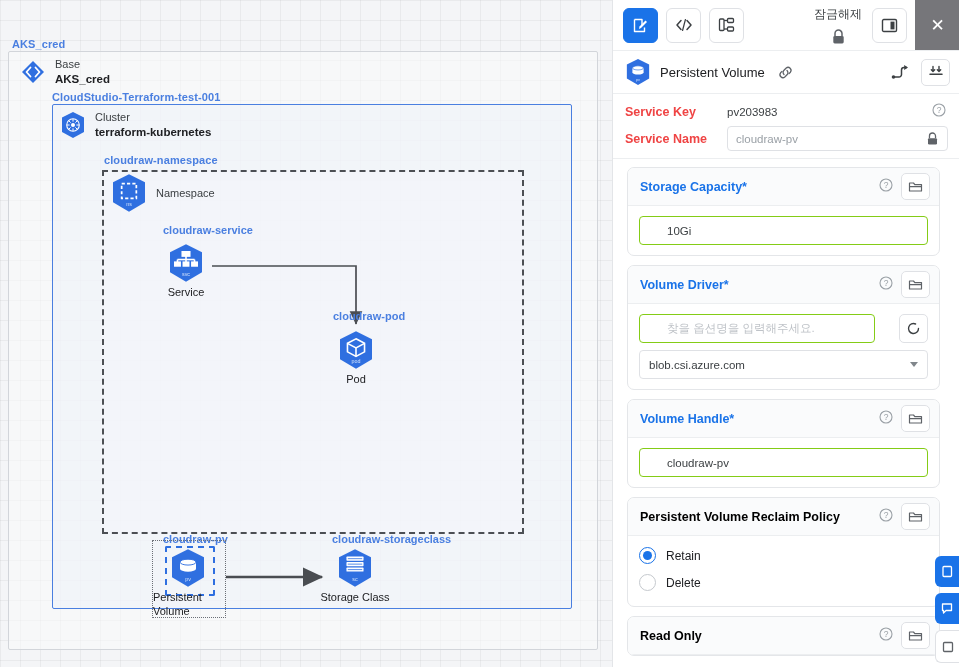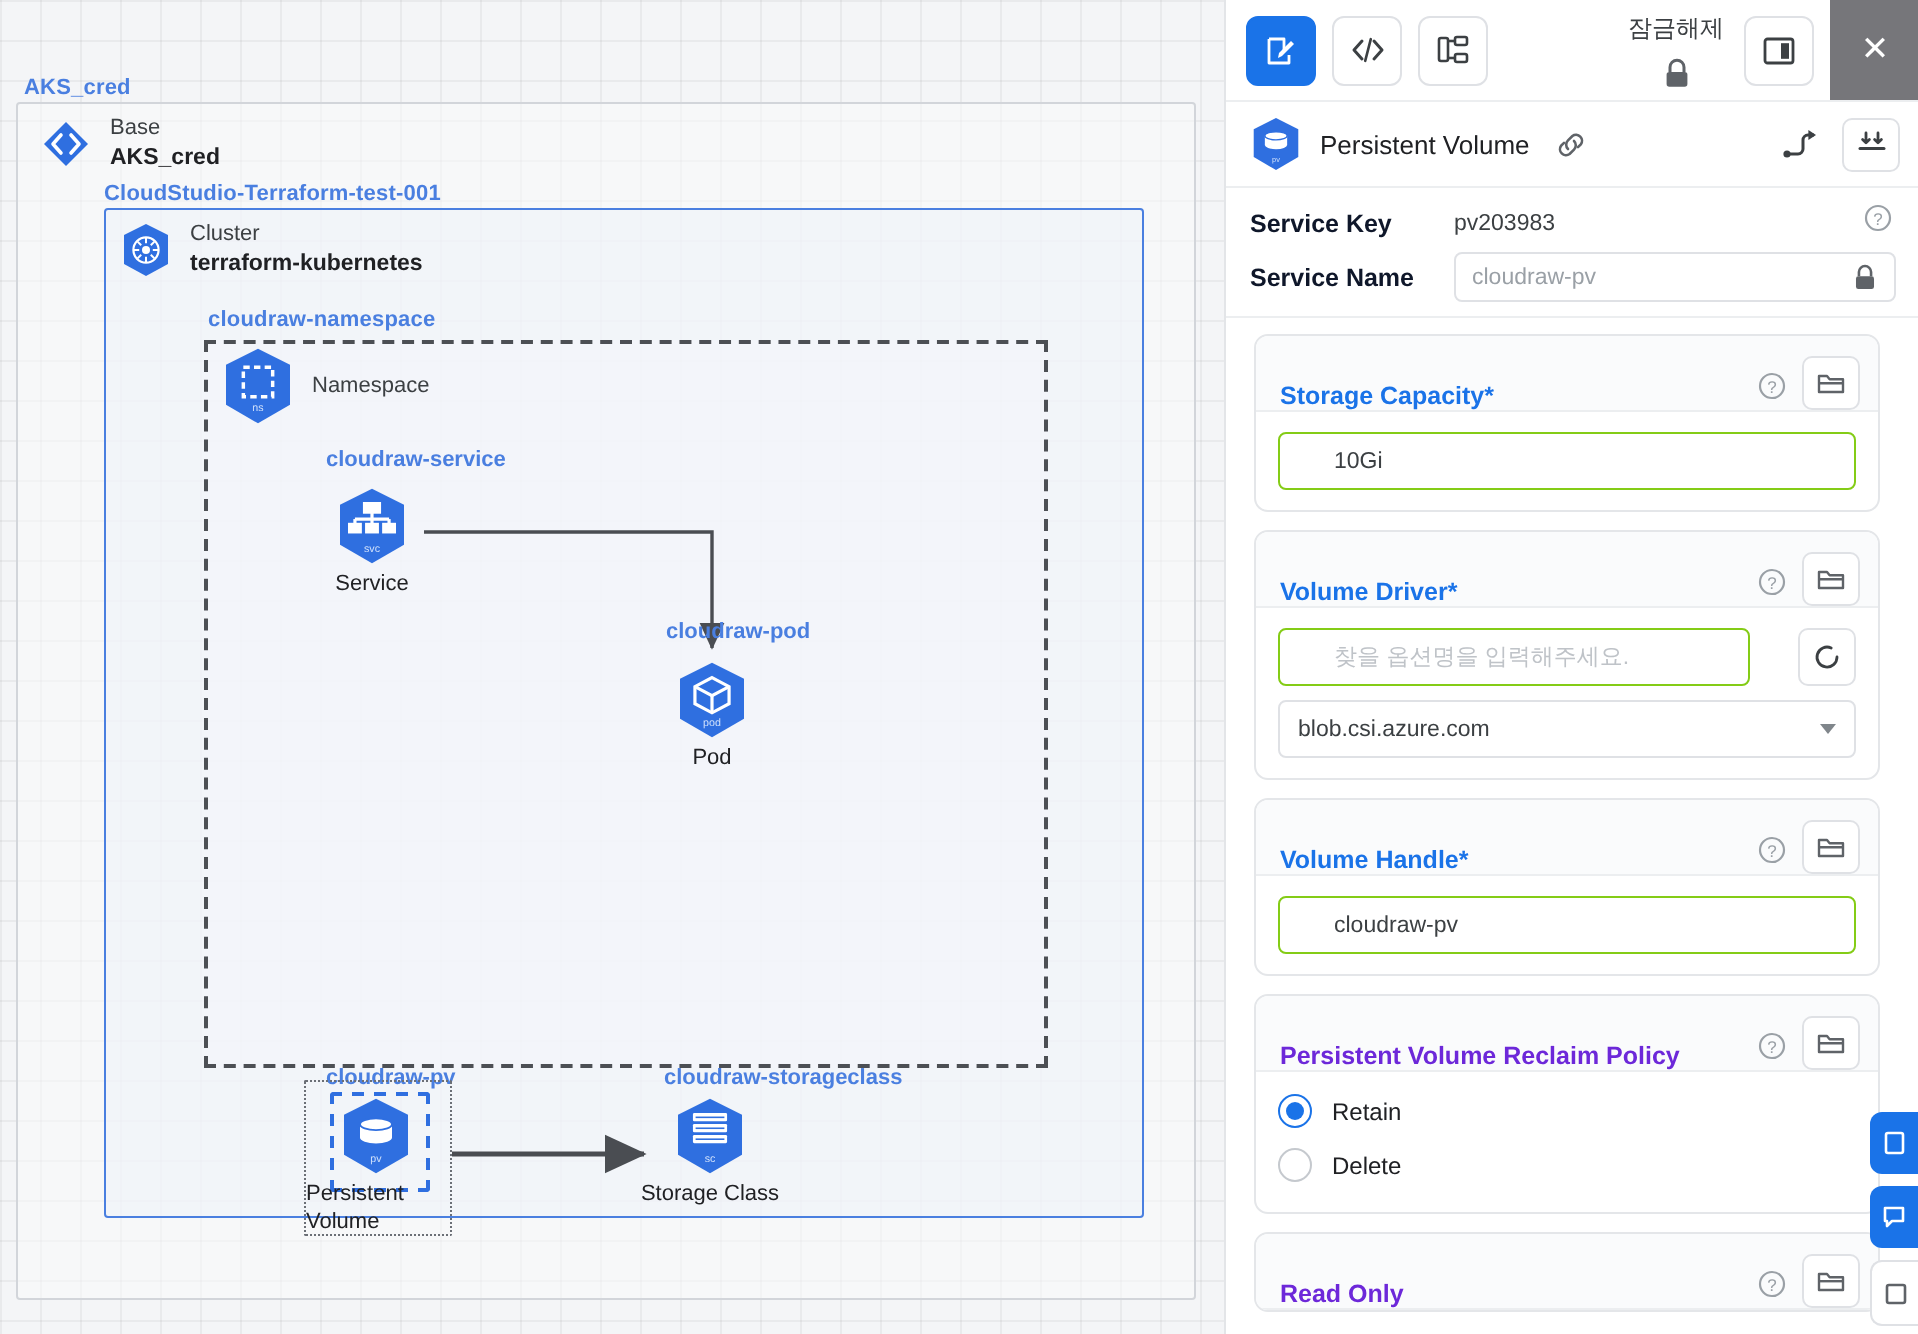--- a/index.html
+++ b/index.html
@@ -105,44 +105,44 @@
     height:42px;flex:0 0 42px;display:flex;align-items:center;padding:0 10px 0 12px;
     border-bottom:1px solid #eceef0;gap:9px;
   }
   .ptitle .ttxt{font-size:13px;color:#202124;}
   .ptitle .spacer{flex:1;}
   .ttbtn{width:27px;height:25px;border:1px solid #dfe1e5;border-radius:5px;
     display:flex;align-items:center;justify-content:center;background:#fff;cursor:pointer;}
   .ttico{width:24px;height:24px;display:flex;align-items:center;justify-content:center;cursor:pointer;}
 
   .kvrow{display:flex;align-items:center;height:27px;padding:0 12px;gap:10px;}
-  .kvrow .k{font-size:12.5px;color:#0f172a;font-weight:bold;width:92px;flex:0 0 92px;}
+  .kvrow .k{font-size:12.5px;color:#ef4444;font-weight:bold;width:92px;flex:0 0 92px;}
   .kvrow .v{font-size:11.5px;color:#3c4043;flex:1;}
   .kvrow .qm{flex:0 0 16px;}
   .namebox{
     flex:1;height:23px;border:1px solid #dfe1e5;border-radius:4px;background:#fff;
     display:flex;align-items:center;padding:0 8px;
   }
   .namebox .ph{font-size:11.5px;color:#9aa0a6;flex:1;}
 
   .pbody{
     flex:1;overflow:hidden;position:relative;background:#fff;
     padding:8px 0 0 0;border-top:1px solid #eceef0;
   }
   .pscroll{position:absolute;inset:0;padding:8px 20px 8px 14px;overflow:hidden;}
   .card{
     border:1px solid #e4e6e9;border-radius:7px;background:#fff;margin-bottom:9px;overflow:hidden;
   }
   .card-hd{
-    display:flex;align-items:flex-end;height:37px;padding:0 9px 0 12px;
+    display:flex;align-items:center;height:37px;padding:0 9px 0 12px;
     background:#fafbfc;border-bottom:1px solid #eceef0;
   }
   .card-hd .ttl{font-size:12.5px;font-weight:bold;flex:1;}
   .card-hd .ttl.req{color:#1a73e8;}
-  .card-hd .ttl.plain{color:#6d28d9;}
+  .card-hd .ttl.plain{color:#000000;}
   .folderbtn{
     width:27px;height:25px;border:1px solid #dfe1e5;border-radius:5px;background:#fff;
     display:flex;align-items:center;justify-content:center;margin-left:8px;cursor:pointer;
   }
   .card-bd{padding:10px 11px;}
   .inp{
     height:27px;border:1px solid #84cc16;border-radius:4px;background:#fff;
     display:flex;align-items:center;padding:0 27px;font-size:11.5px;color:#3c4043;
   }
   .inp.ph{color:#bfc3c8;}

